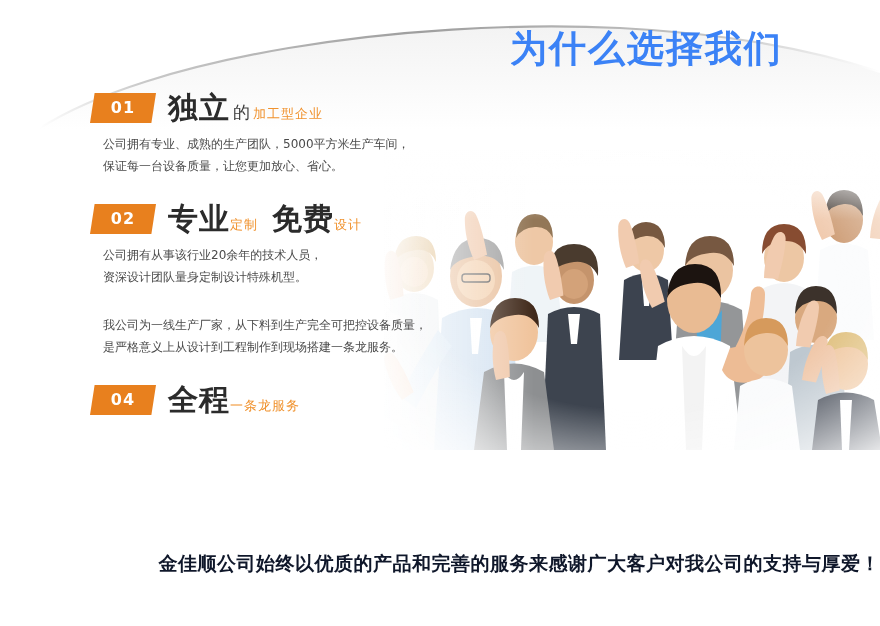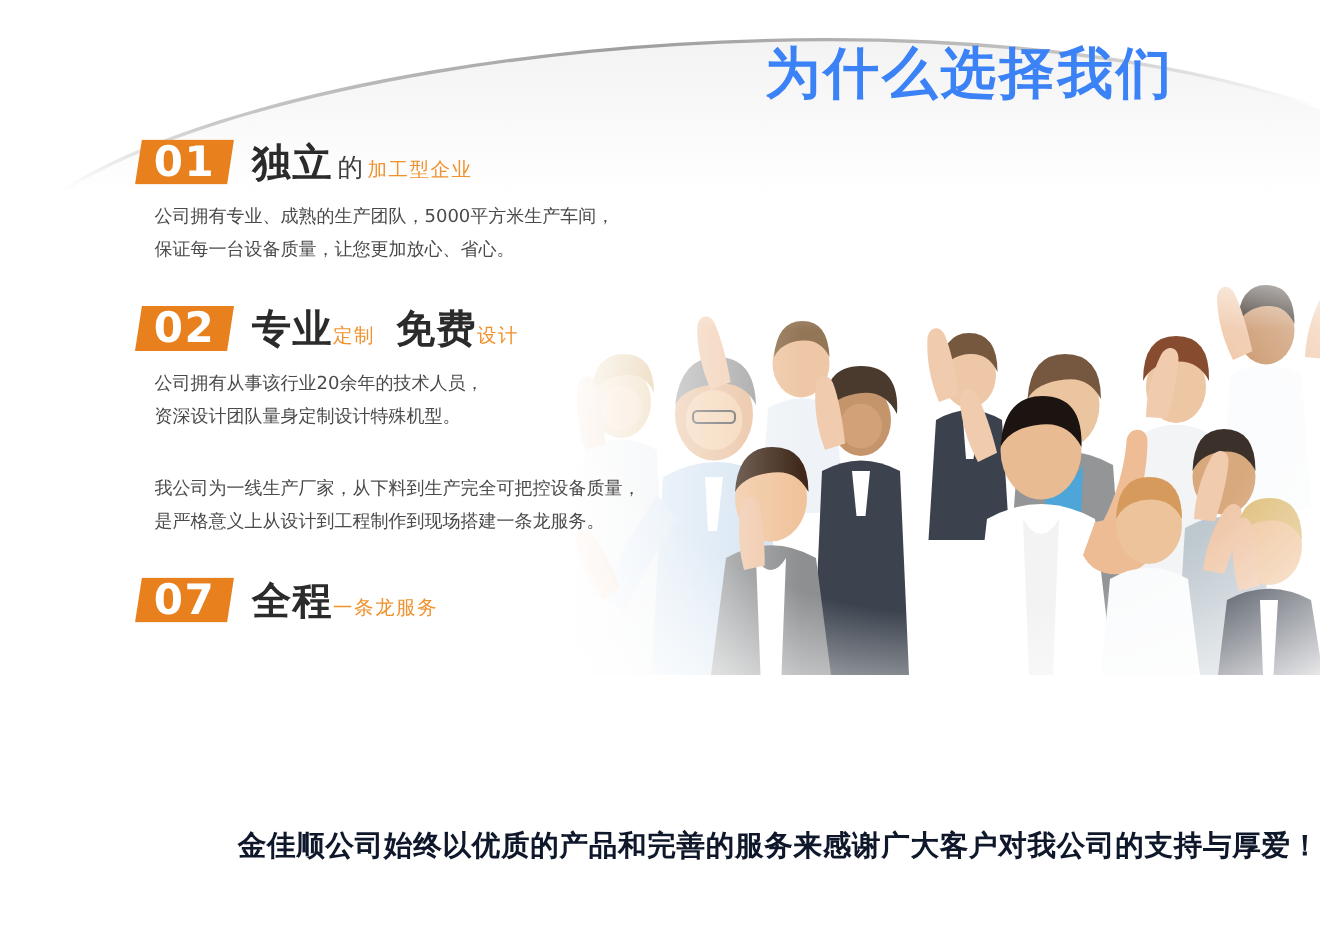--- a/index.html
+++ b/index.html
@@ -40,28 +40,28 @@
     margin-right:12px;
   }
   .badge .shape {
     position:absolute; inset:0;
     background:#e8801e;
     clip-path:polygon(7% 0%, 100% 0%, 93% 100%, 0% 100%);
   }
   .badge .num {
     position:absolute; inset:0;
     display:flex; align-items:center; justify-content:center;
-    color:#ffffff; font-size:28px; font-weight:bold; letter-spacing:1px;
+    color:#ffffff; font-size:16px; font-weight:bold; letter-spacing:1px;
     font-family:"DejaVu Sans","Liberation Sans",sans-serif;
     padding-bottom:1px;
   }
 
   .f-title { display:flex; align-items:baseline; white-space:nowrap; }
   .t-strong {
-    font-size:26px; font-weight:bold; color:#2b2b2b; letter-spacing:1px;
+    font-size:30px; font-weight:bold; color:#2b2b2b; letter-spacing:1px;
     font-family:Liberation Mono, monospace;
   }
   .t-mid {
     font-size:17px; font-weight:normal; color:#3d3d3d; margin:0 3px;
     font-family:"DejaVu Sans","Liberation Sans",sans-serif;
   }
   .t-accent {
     font-size:13px; font-weight:normal; color:#f0922e; letter-spacing:1px;
     font-family:"DejaVu Sans","Liberation Sans",sans-serif;
   }
@@ -289,21 +289,21 @@
       <div class="f-body">
         <div class="f-line">我公司为一线生产厂家，从下料到生产完全可把控设备质量，</div>
         <div class="f-line">是严格意义上从设计到工程制作到现场搭建一条龙服务。</div>
       </div>
     </div>
 
     <div class="feature">
       <div class="f-head">
         <div class="badge">
           <div class="shape"></div>
-          <div class="num">07</div>
+          <div class="num">04</div>
         </div>
         <div class="f-title">
           <span class="t-strong">全程</span>
           <span class="t-accent">一条龙服务</span>
         </div>
       </div>
     </div>
 
   </div>
 

